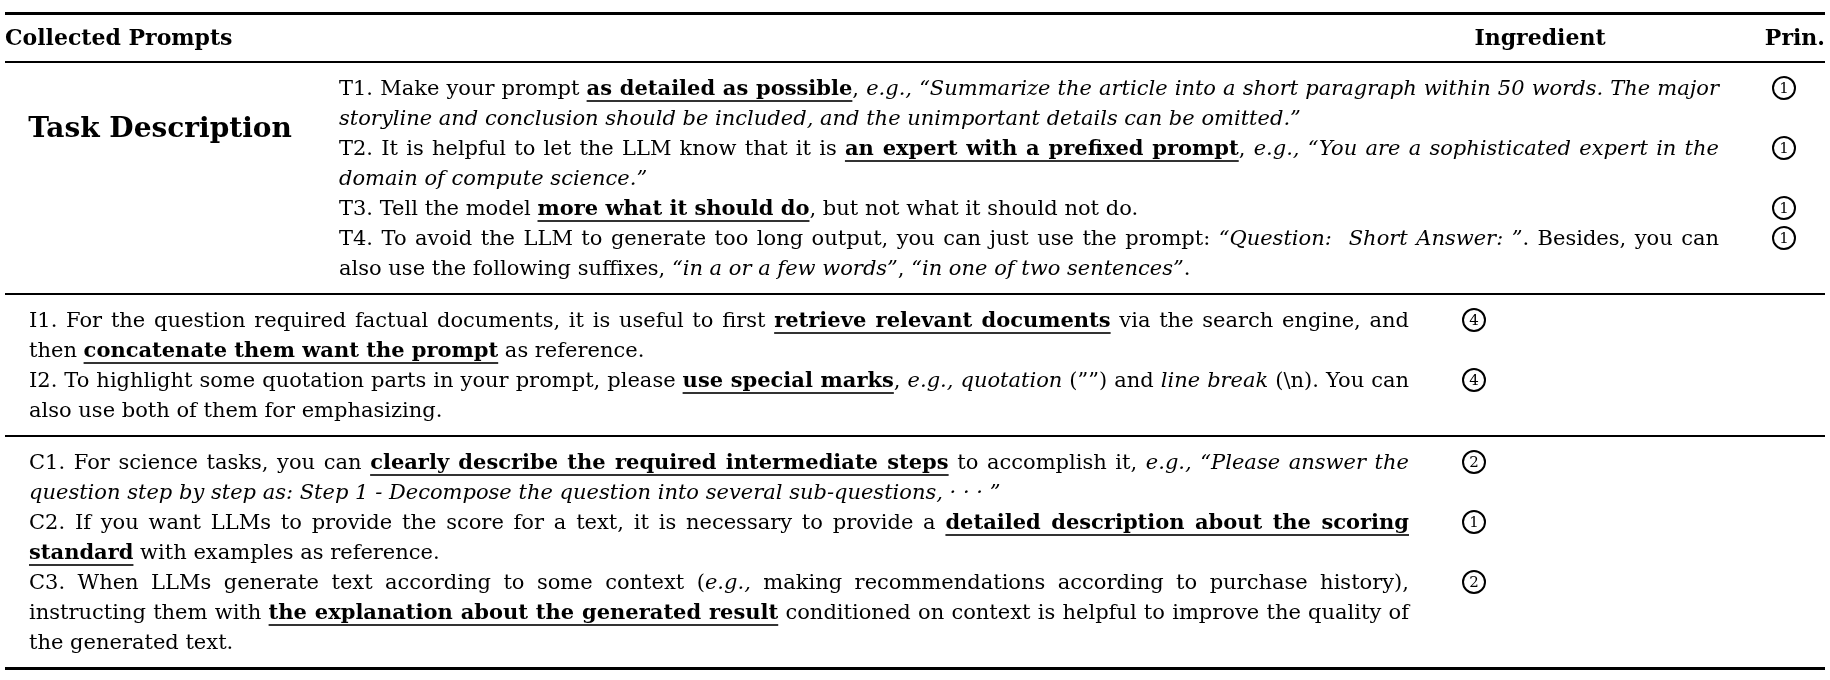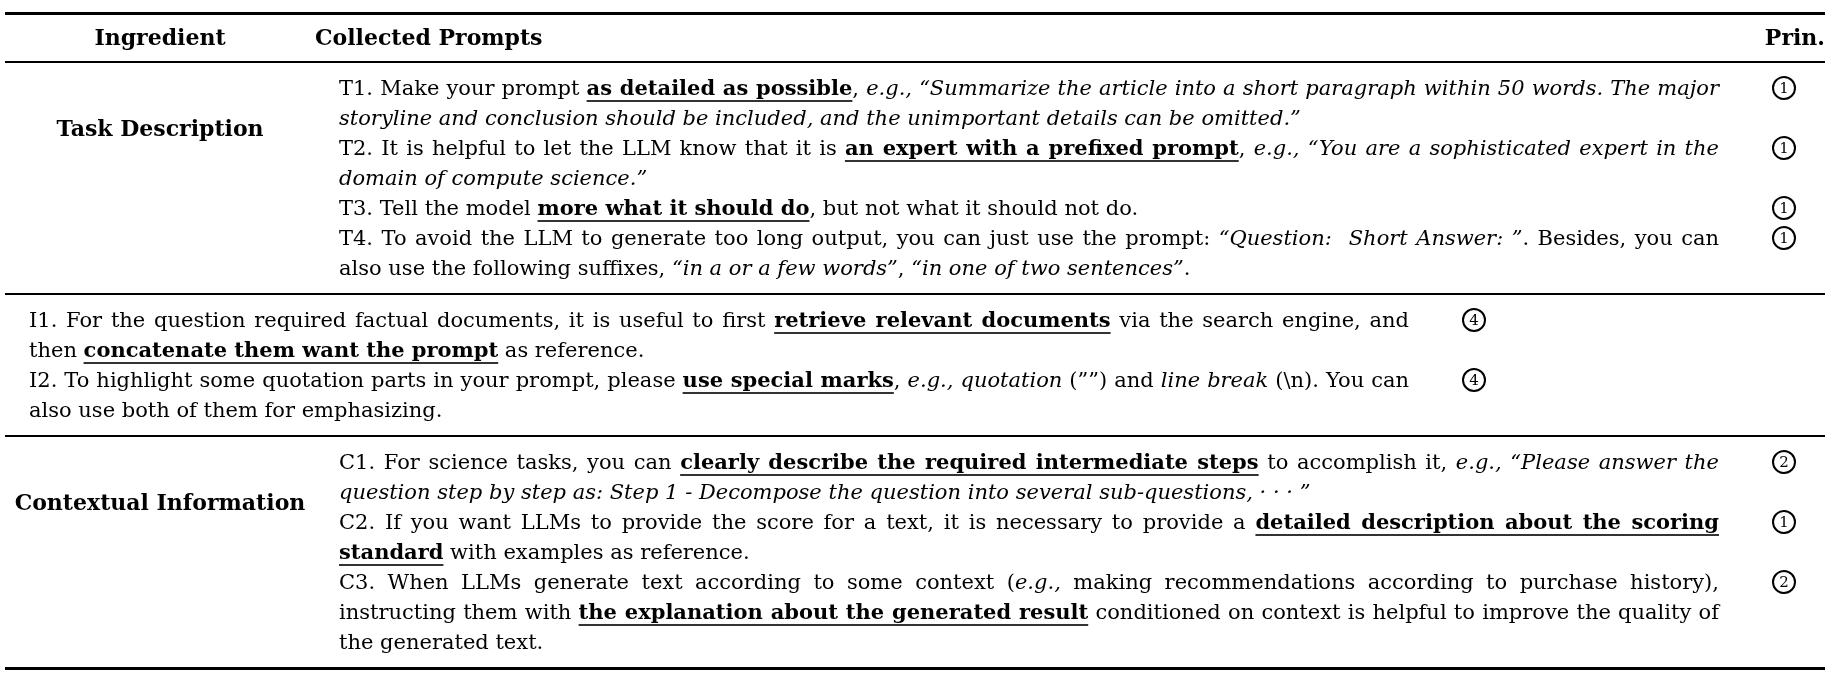--- a/index.html
+++ b/index.html
@@ -20,21 +20,21 @@
     padding: 7px 0 9px 0;
   }
   .hdr { font-weight: bold; font-size: 22px; line-height: 30px; }
   .col1 { width: 310px; flex: none; text-align: center; }
   .col2 { width: 1380px; flex: none; text-align: left; }
   .col3 { width: 130px; flex: none; text-align: right; }
   .section { display: flex; padding: 10px 0; border-bottom: 2px solid #000; }
   #sections .section:last-child { border-bottom: none; }
   .ingredient {
     width: 310px; flex: none; text-align: center;
-    font-weight: bold; font-size: 22px; line-height: 30px;
+    font-weight: bold; font-size: 28px; line-height: 30px;
   }
   #sections .section:nth-child(1) .ingredient { padding-top: 40px; }
   #sections .section:nth-child(2) .ingredient { padding-top: 22px; }
   #sections .section:nth-child(3) .ingredient { padding-top: 40px; }
   .prompts { width: 1510px; flex: none; margin-left: 24px; }
   .item { display: flex; }
   .item-text {
     width: 1380px; flex: none;
     text-align: justify;
     font-size: 21px; line-height: 30px;
@@ -58,22 +58,22 @@
     text-decoration-thickness: 2px;
     text-underline-offset: 5px;
     text-decoration-color: #333;
   }
 </style>
 </head>
 <body>
 
 <div class="paper-table">
   <div class="header-row">
+    <div class="hdr col2">Collected Prompts</div>
     <div class="hdr col1">Ingredient</div>
-    <div class="hdr col2">Collected Prompts</div>
     <div class="hdr col3">Prin.</div>
   </div>
   <div id="sections">
       <div class="section">
         <div class="ingredient">Task Description</div>
         <div class="prompts">
           <div class="item">
             <div class="item-text"><span class="s-p">T1. Make your prompt </span><span class="s-bu">as detailed as possible</span><span class="s-p">, </span><span class="s-i">e.g., “Summarize the article into a short paragraph within 50 words. The major storyline and conclusion should be included, and the unimportant details can be omitted.”</span></div>
             <div class="item-prin">
               <span class="circle">1</span>
@@ -109,21 +109,20 @@
           </div>
           <div class="item">
             <div class="item-text"><span class="s-p">I2. To highlight some quotation parts in your prompt, please </span><span class="s-bu">use special marks</span><span class="s-p">, </span><span class="s-i">e.g., quotation</span><span class="s-p"> (””) and </span><span class="s-i">line break</span><span class="s-p"> (\n). You can also use both of them for emphasizing.</span></div>
             <div class="item-prin">
               <span class="circle">4</span>
             </div>
           </div>
         </div>
       </div>
       <div class="section">
-        <div class="ingredient">Contextual Information</div>
         <div class="prompts">
           <div class="item">
             <div class="item-text"><span class="s-p">C1. For science tasks, you can </span><span class="s-bu">clearly describe the required intermediate steps</span><span class="s-p"> to accomplish it, </span><span class="s-i">e.g., “Please answer the question step by step as: Step 1 - Decompose the question into several sub-questions, · · · ”</span></div>
             <div class="item-prin">
               <span class="circle">2</span>
             </div>
           </div>
           <div class="item">
             <div class="item-text"><span class="s-p">C2. If you want LLMs to provide the score for a text, it is necessary to provide a </span><span class="s-bu">detailed description about the scoring standard</span><span class="s-p"> with examples as reference.</span></div>
             <div class="item-prin">

